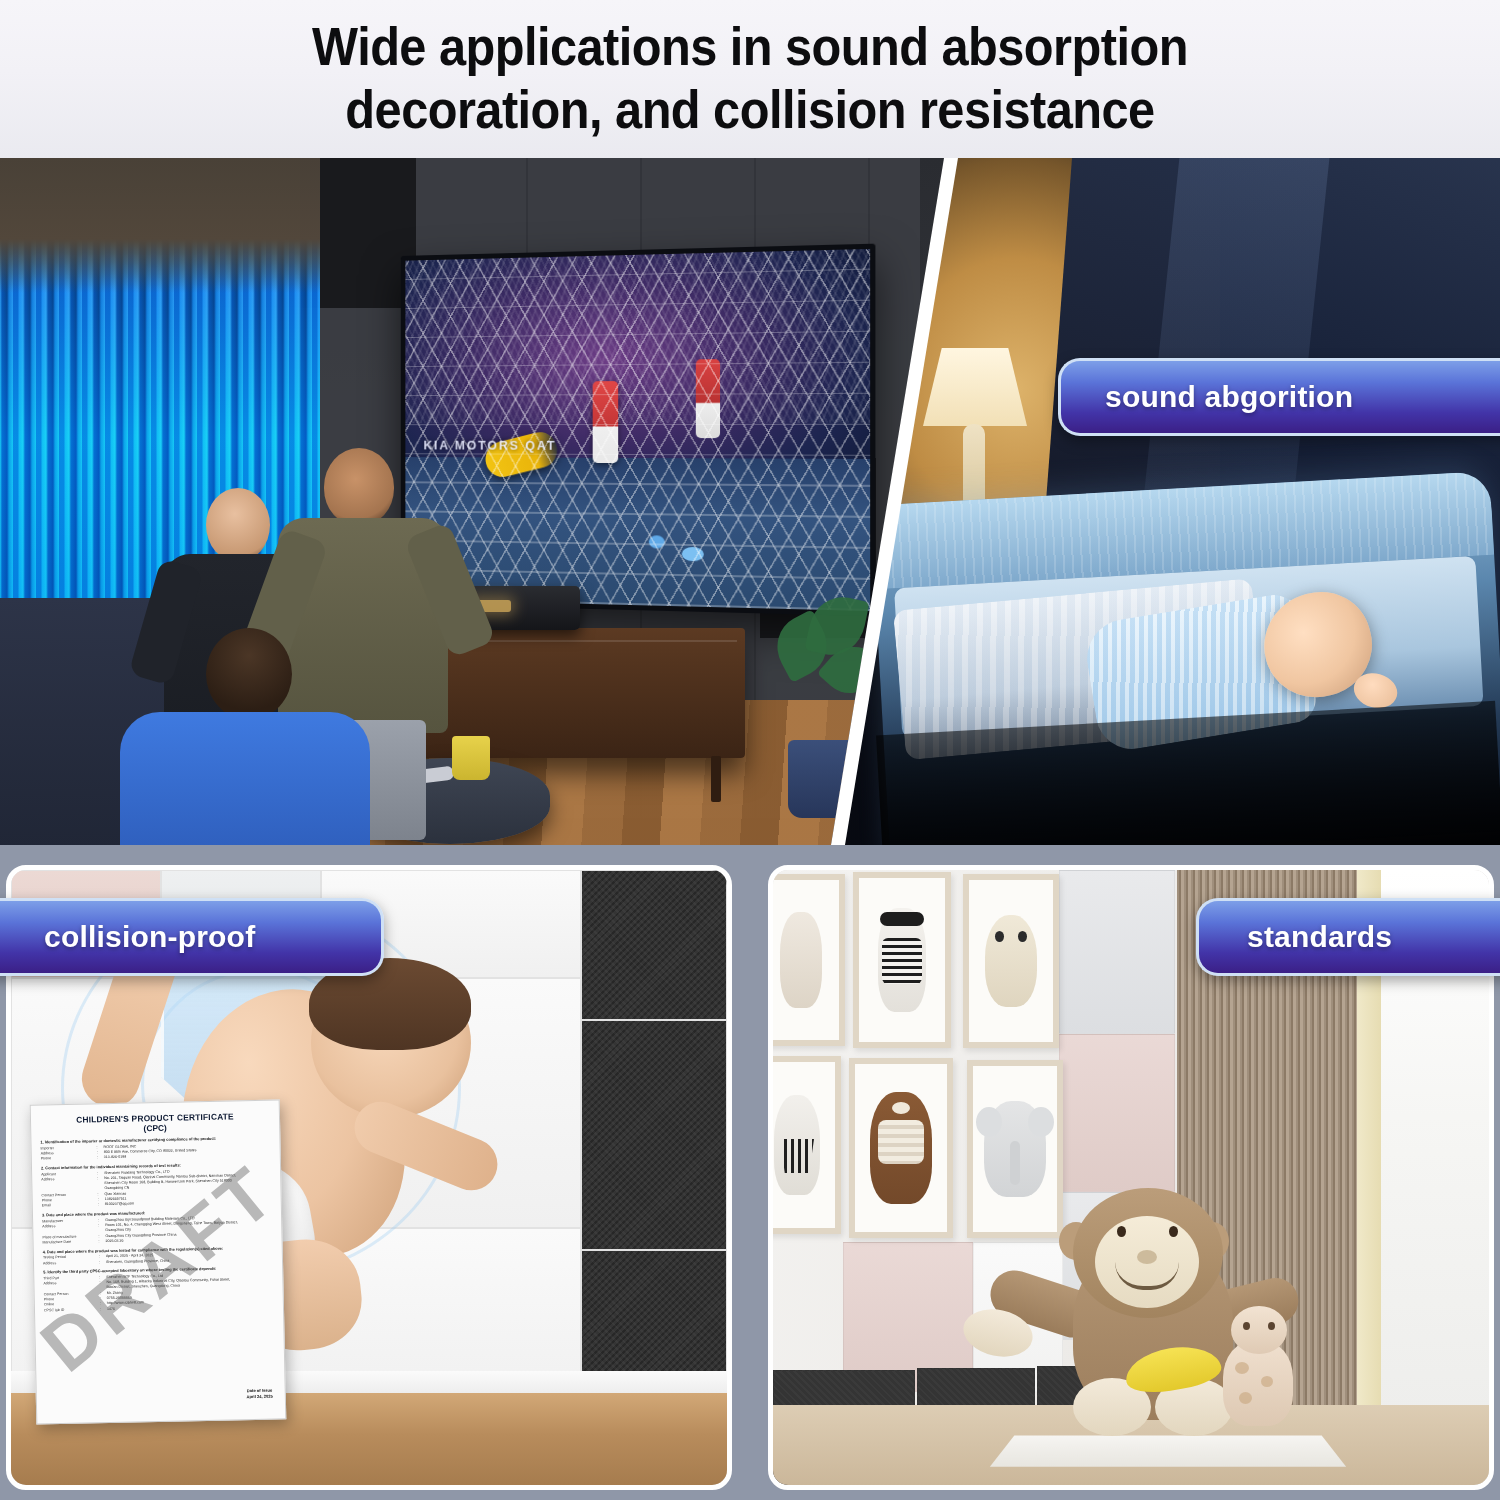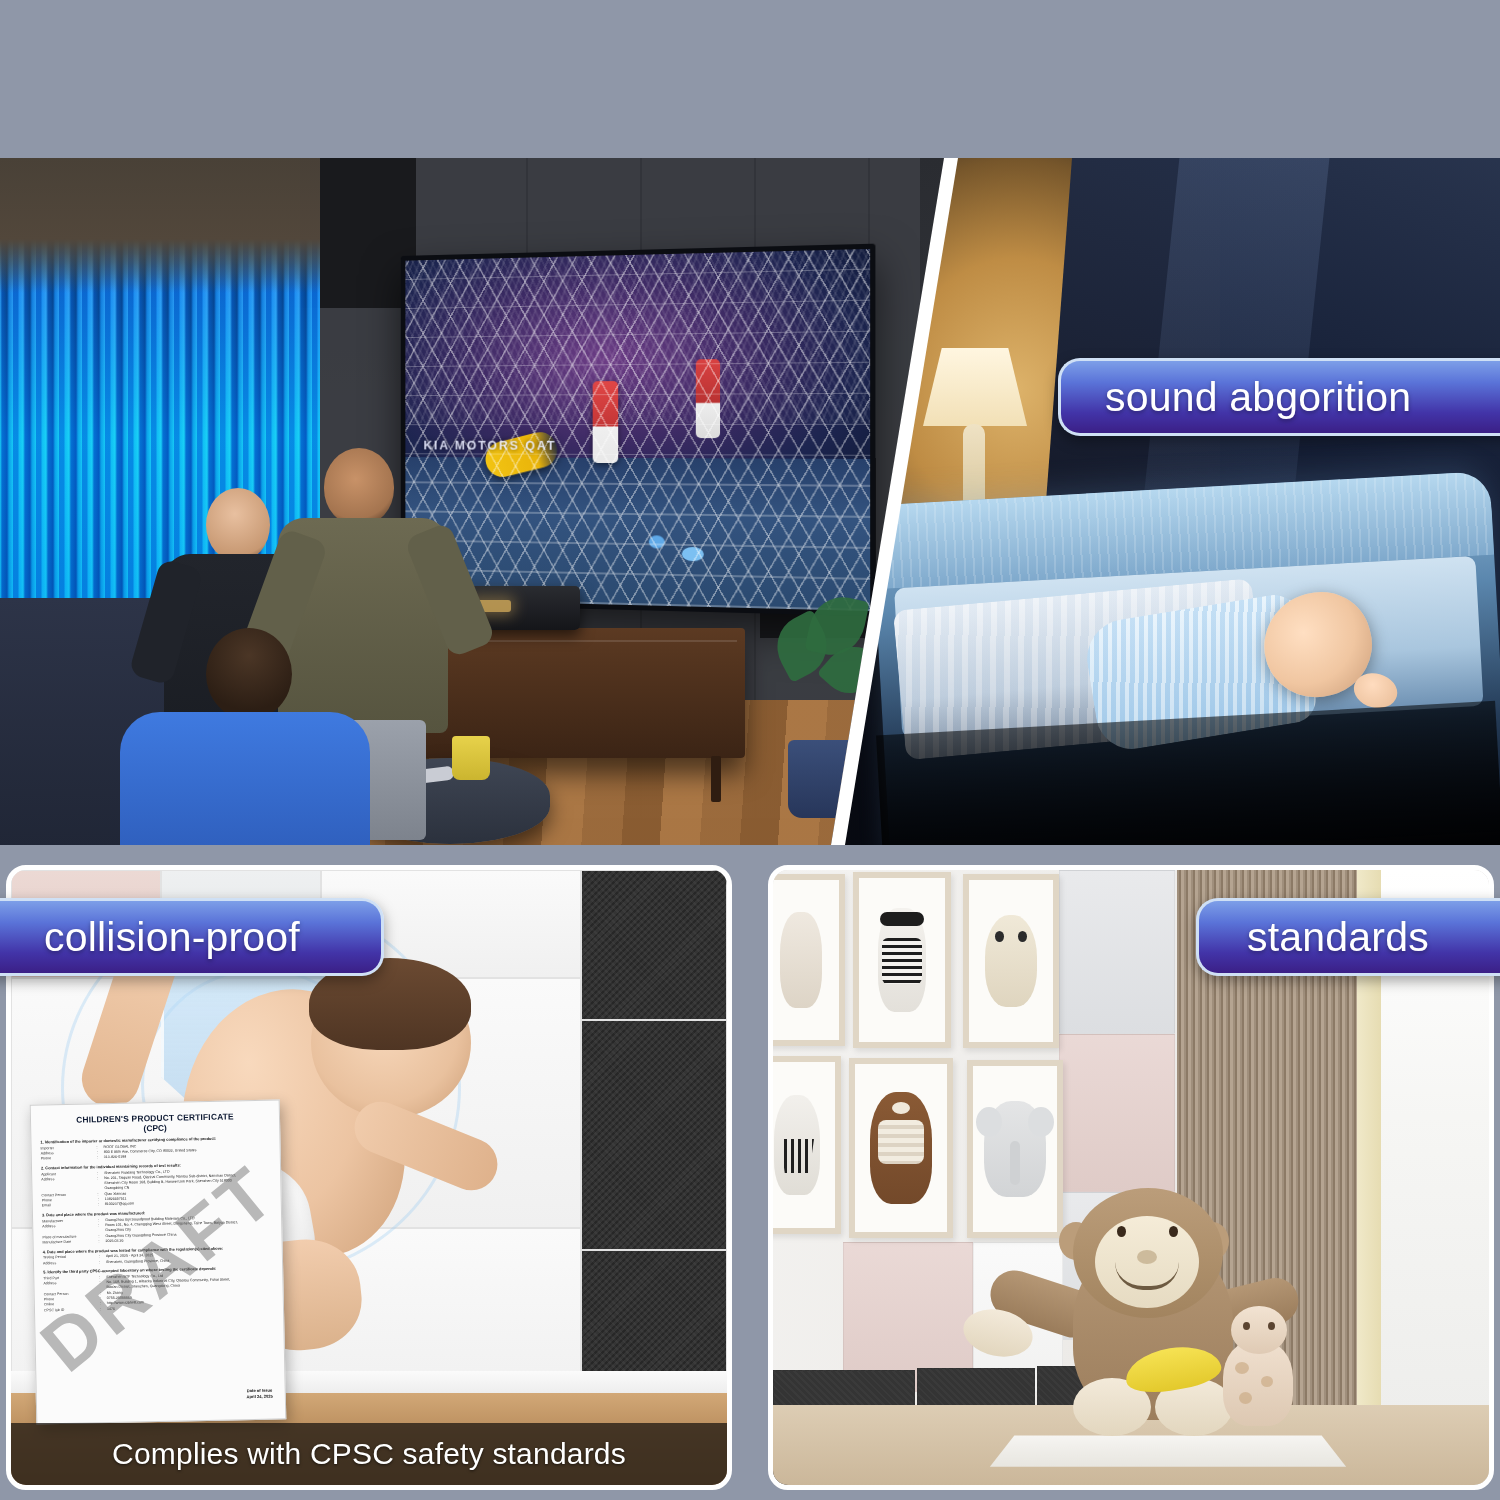--- a/index.html
+++ b/index.html
@@ -544,21 +544,21 @@
   
   .badge{
     position:absolute; z-index:40;
     display:flex; align-items:center;
     background:linear-gradient(180deg,#7d9fe8 0%,#5a73d8 30%,#4234a8 72%,#3b1f86 100%);
     border:3px solid #cfe0f5;
     box-shadow:0 5px 14px rgba(0,0,0,.35);
     color:#fff;
   }
   .badge span{
-    font-size:41px; font-weight:normal; color:#fff;
+    font-size:30px; font-weight:bold; color:#fff;
     letter-spacing:.2px; white-space:nowrap;
     text-shadow:0 2px 4px rgba(0,0,0,.35);
   }
   .badge-sound{
     left:1058px; top:200px; height:78px; width:470px;
     border-radius:22px 0 0 22px; border-right:none;
     padding-left:44px;
   }
   .badge-collision{
     left:-28px; top:898px; height:78px; width:412px;
@@ -569,20 +569,26 @@
     left:1196px; top:898px; height:78px; width:330px;
     border-radius:22px 0 0 22px; border-right:none;
     padding-left:48px;
   }
 </style>
 </head>
 <body>
 
 <div class="page">
 
+  <div class="header">
+    <div class="header-title">
+      <div>Wide applications in sound absorption</div>
+      <div>decoration, and collision resistance</div>
+    </div>
+  </div>
 
   <div class="top-row">
 
     <div class="tile tile-theater">
       <div class="theater-wall"></div>
       <div class="panel-grid"></div>
       <div class="panel-dark-1"></div>
       <div class="panel-dark-2"></div>
       <div class="panel-dark-3"></div>
       <div class="panel-dark-4"></div>
@@ -842,23 +848,20 @@
         </div>
 
         <div class="cert-issue">
           <div>Date of Issue</div>
           <div>April 24, 2025</div>
         </div>
 
         <div class="draft">DRAFT</div>
       </div>
 
-      <div class="cpsc-bar">
-        <span>Complies with CPSC safety standards</span>
-      </div>
     </div>
 
     <div class="bcard bcard-right">
       <div class="orn-wall"></div>
 
       <div class="orn-tile orn-p-gray" style="left:286px;top:0;width:116px;height:164px;"></div>
       <div class="orn-tile orn-p-pink" style="left:286px;top:164px;width:116px;height:158px;"></div>
       <div class="orn-tile orn-p-gray" style="left:286px;top:322px;width:116px;height:148px;"></div>
       <div class="orn-tile orn-p-pink" style="left:70px;top:372px;width:130px;height:150px;"></div>
       <div class="orn-tile orn-p-white" style="left:200px;top:372px;width:90px;height:150px;"></div>

